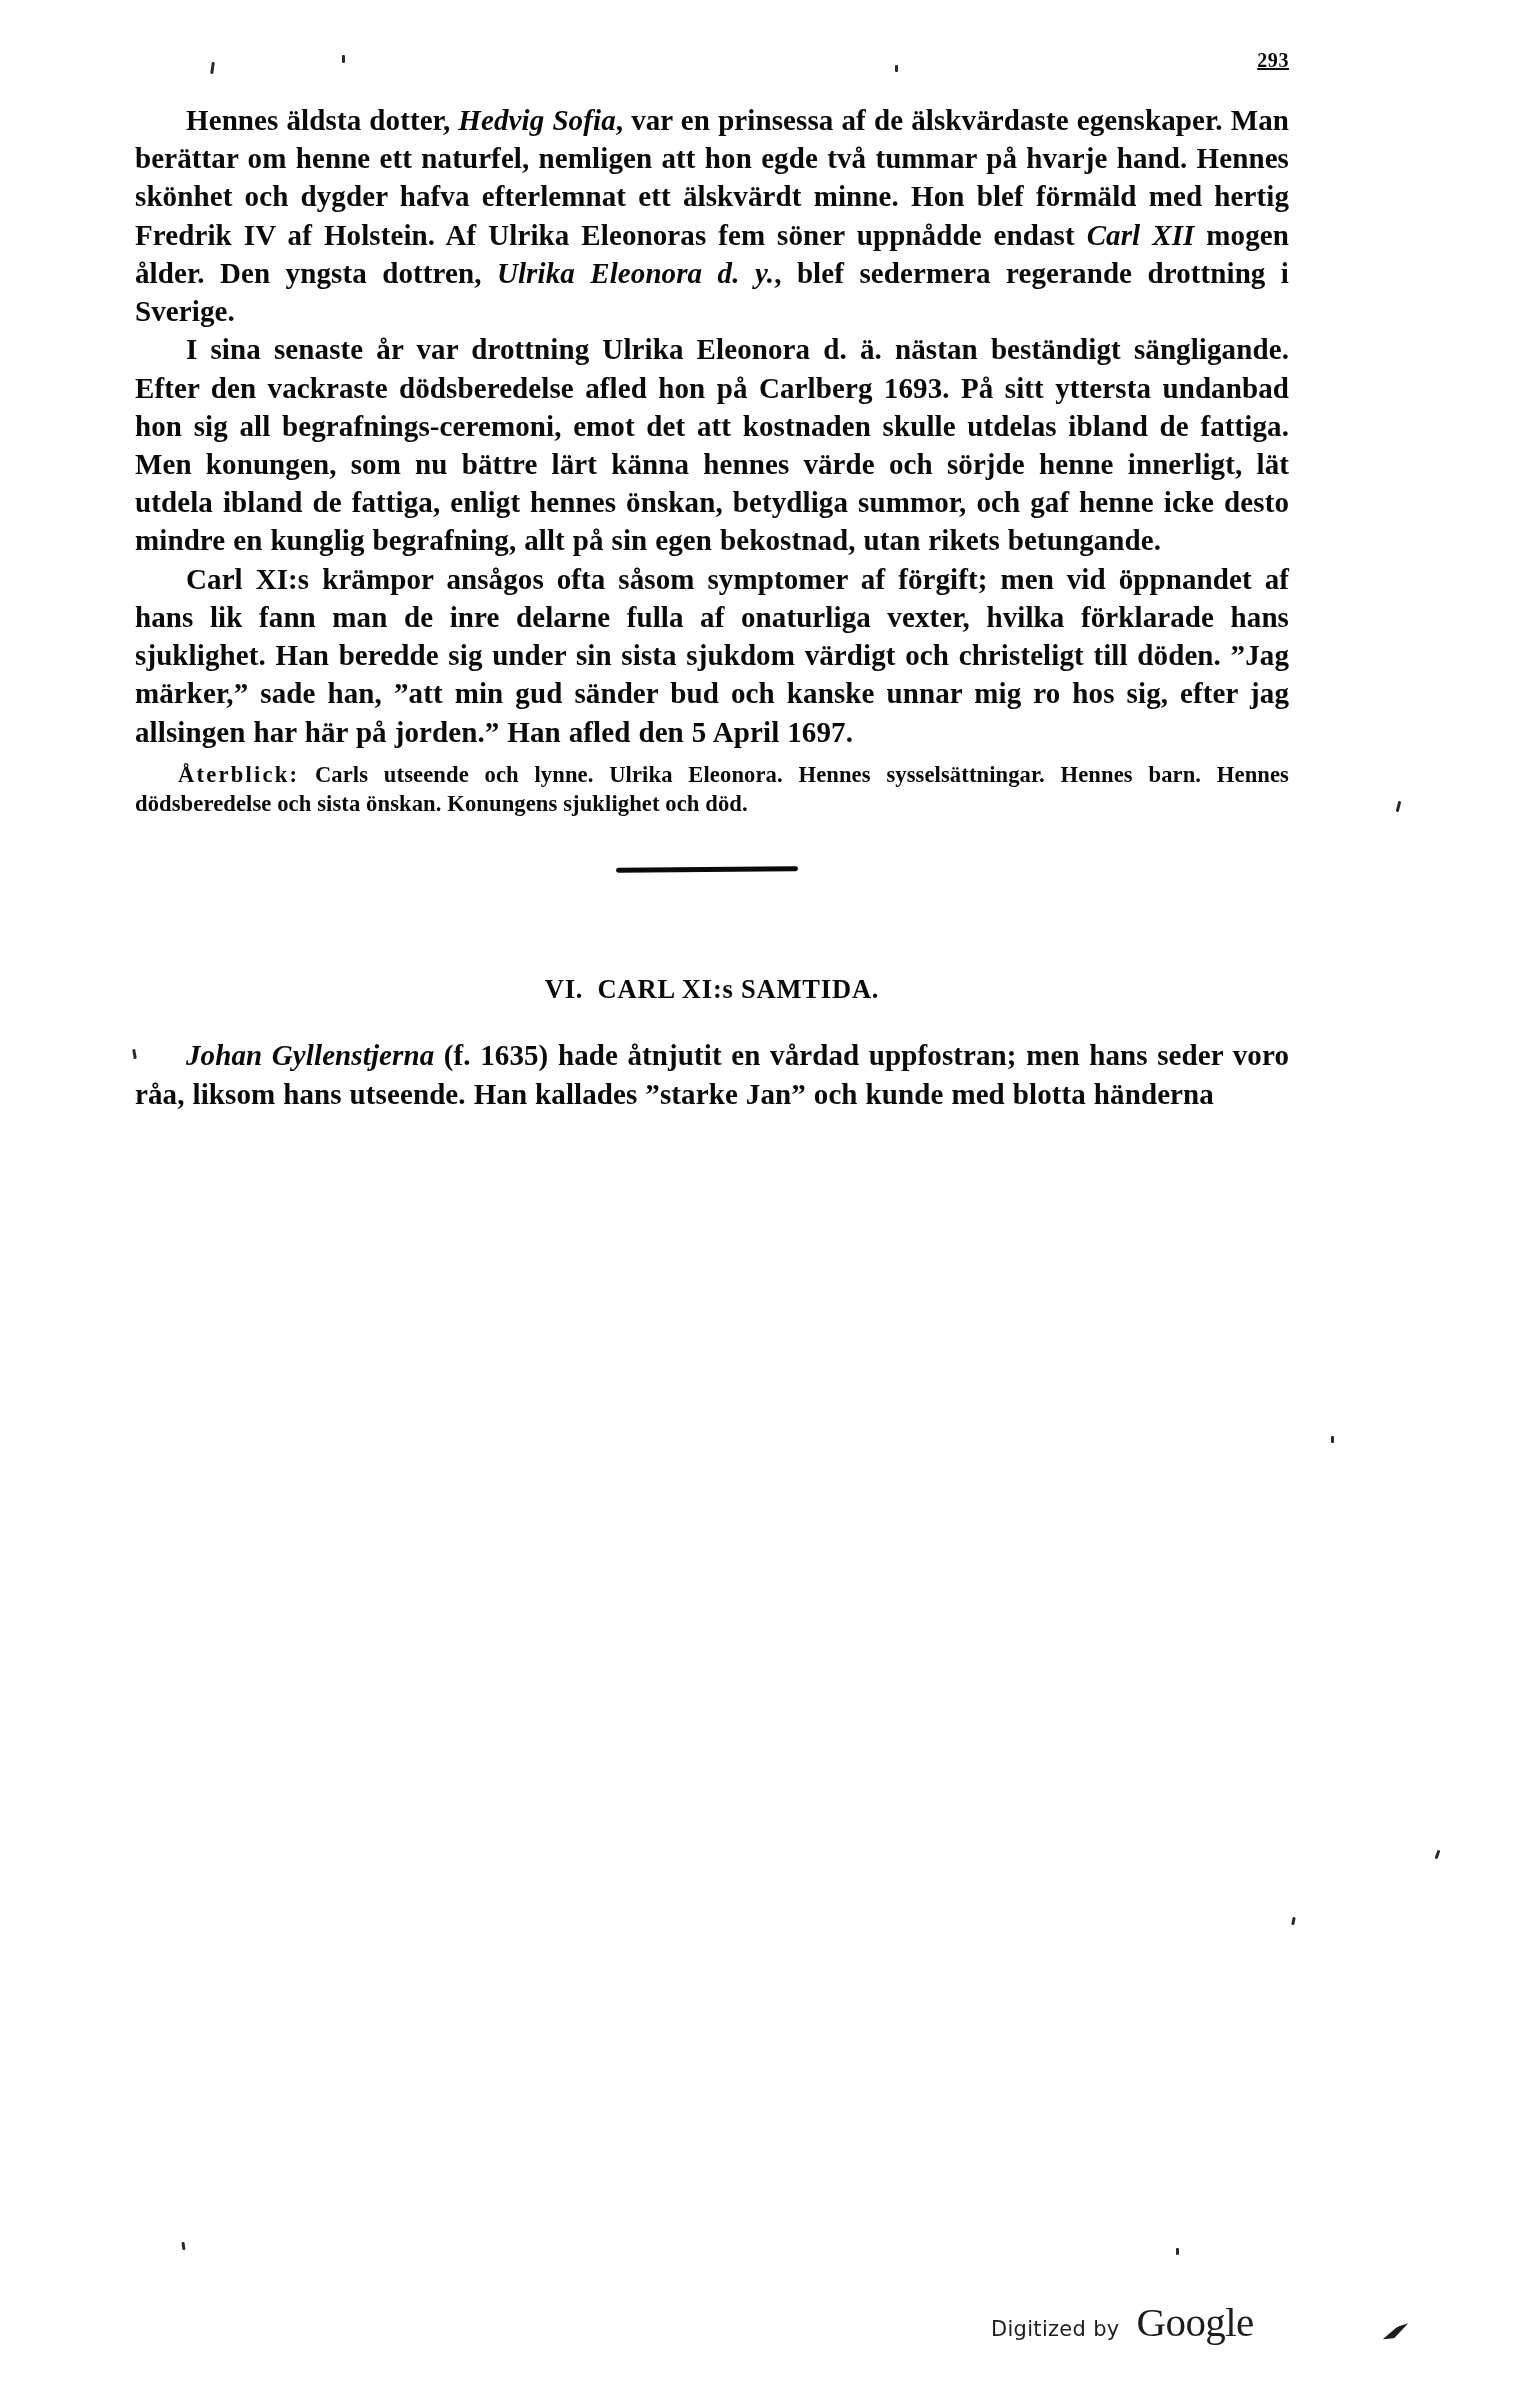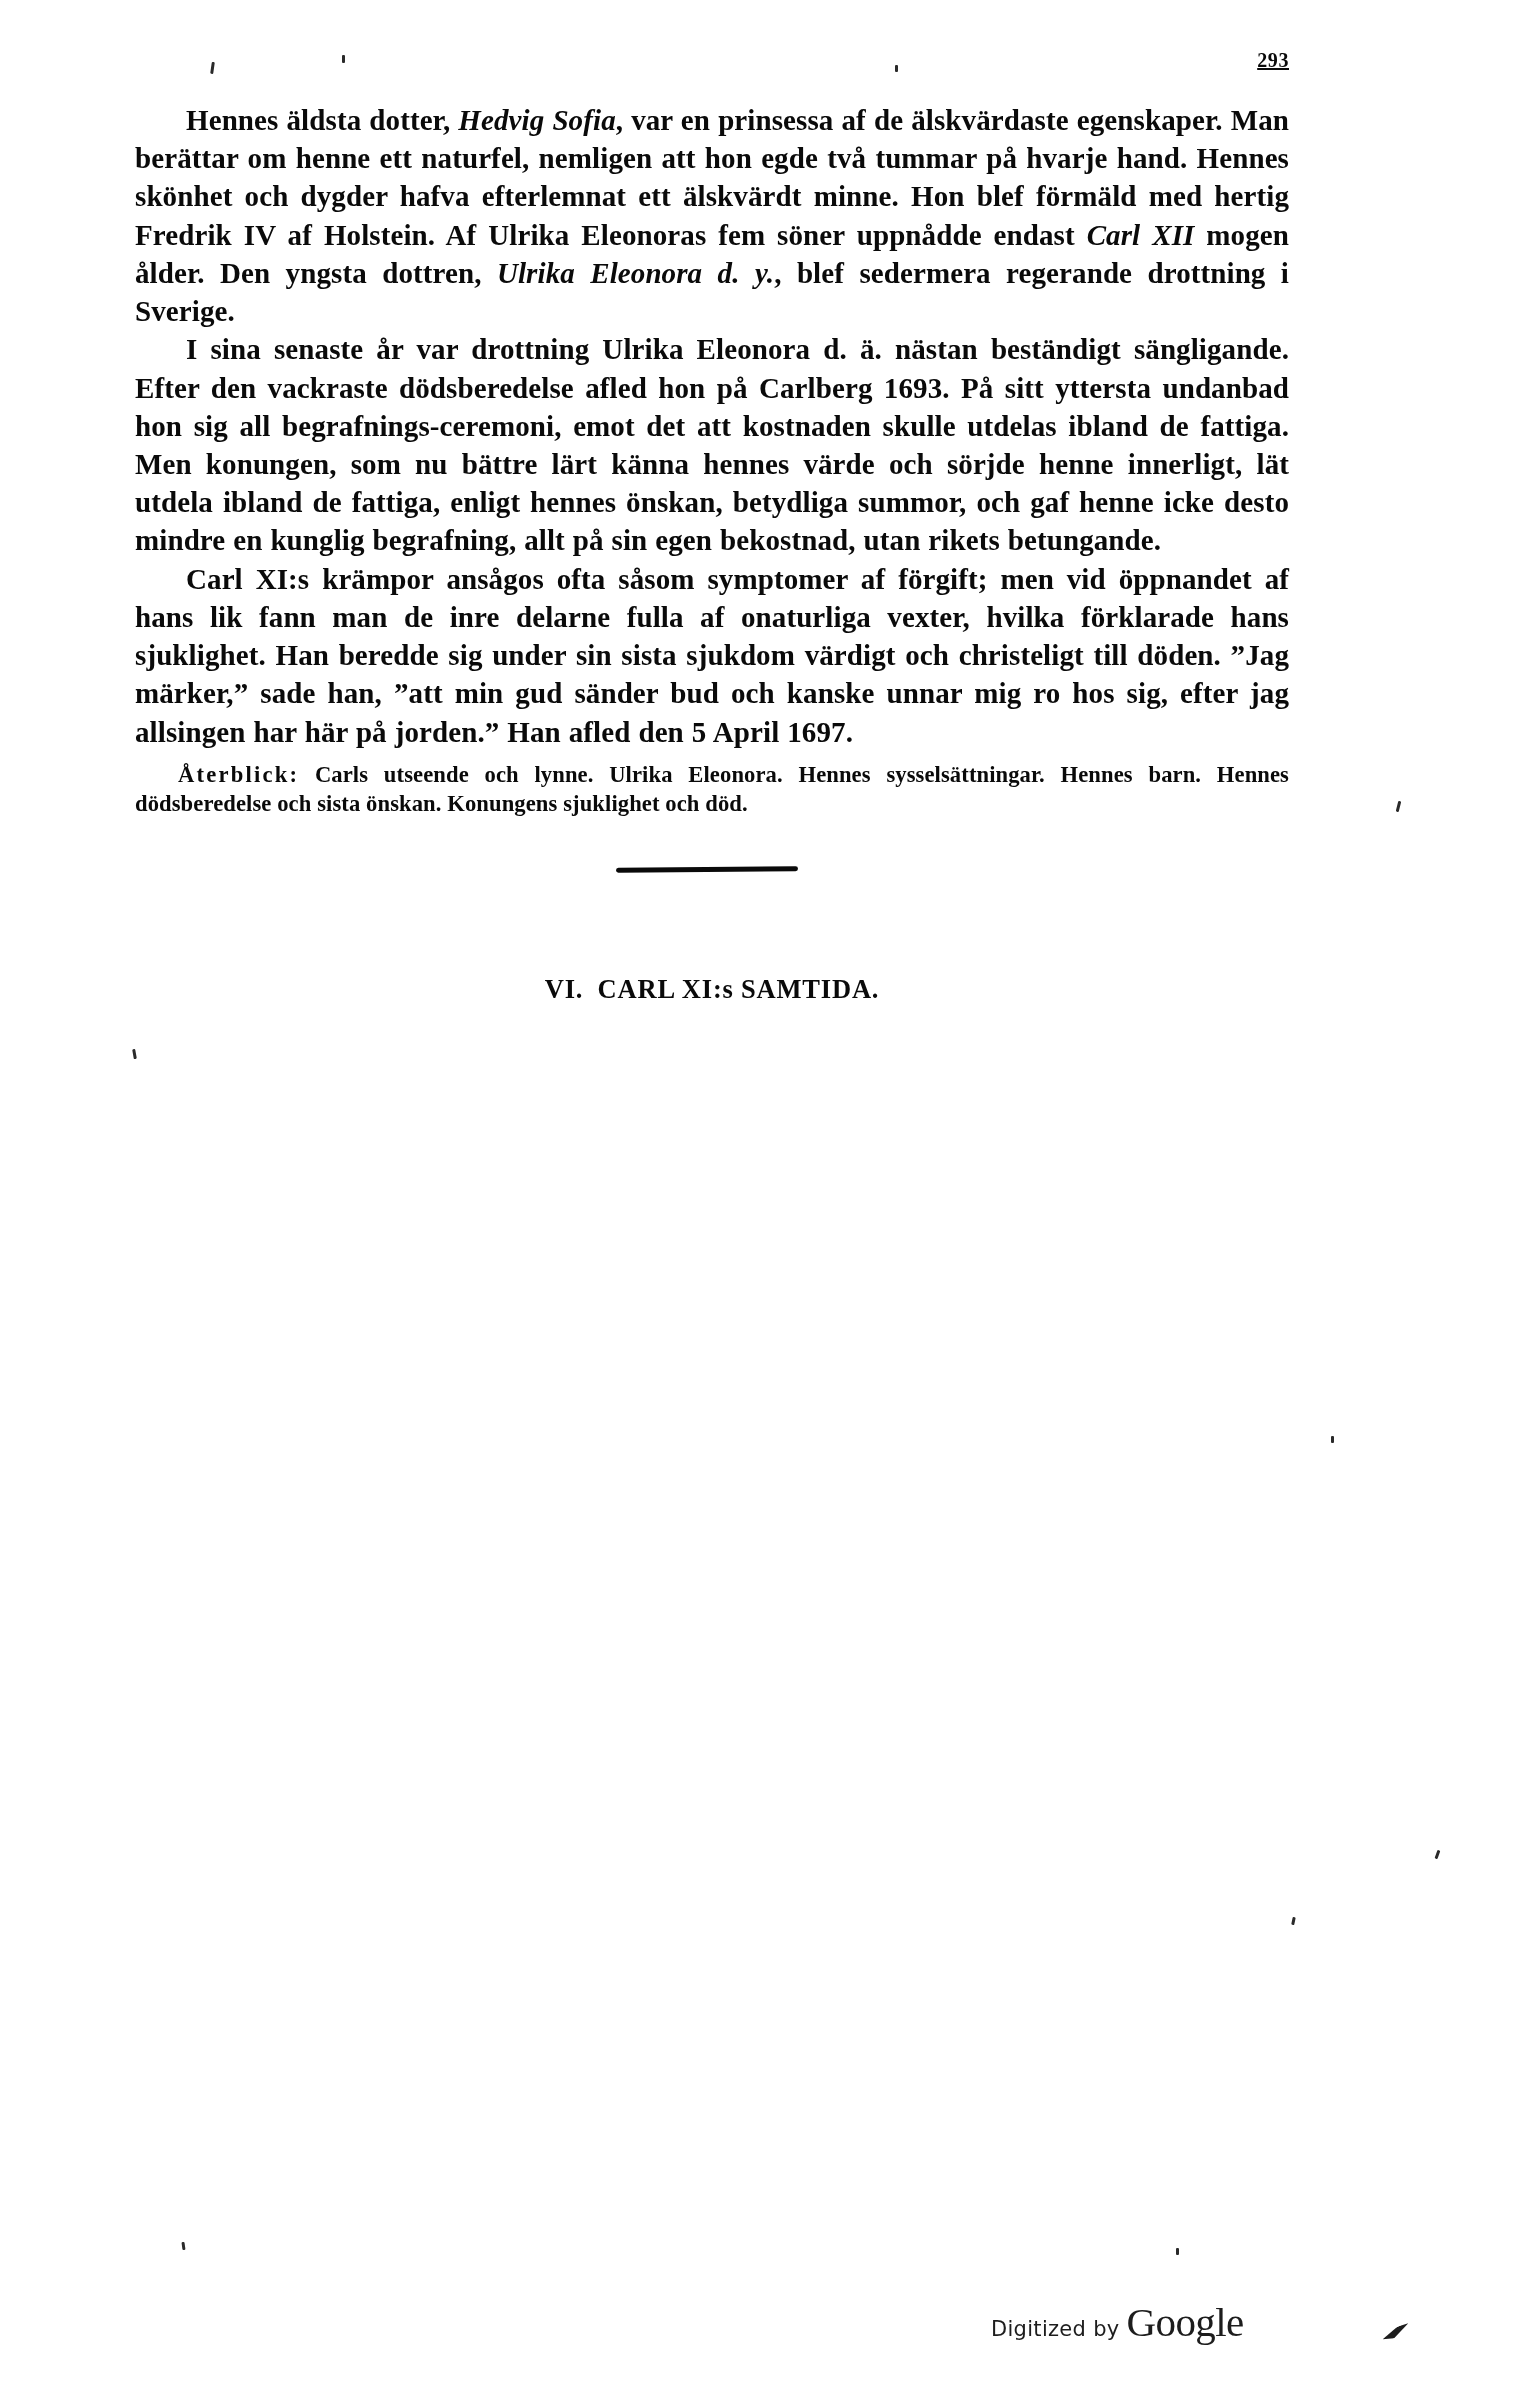--- a/index.html
+++ b/index.html
@@ -120,21 +120,21 @@
     left: 991px;
     top: 2302px;
     display: flex;
     align-items: baseline;
     color: #1d1d1d;
   }
   #watermark .digitized {
     font-family: "DejaVu Sans", "Liberation Sans", sans-serif;
     font-size: 21px;
     letter-spacing: 0.3px;
-    margin-right: 7px;
+    margin-right: 17px;
   }
   #watermark .google {
     font-family: "Liberation Serif", "DejaVu Serif", serif;
     font-size: 41px;
     letter-spacing: -0.6px;
     line-height: 1;
   }
   #watermark-tick {
     position: absolute;
     left: 1381px;
@@ -172,20 +172,21 @@
 
     <div class="rule-wrap">
       <div class="rule"></div>
     </div>
 
     <div class="section-head">
       <span class="num">VI.</span><span>CARL XI:s SAMTIDA.</span>
     </div>
     <div class="after-head"></div>
 
+    <p class="para indent" id="para-4"><i>Johan Gyllenstjerna</i><span> (f. 1635) hade åtnjutit en vårdad uppfostran; men hans seder voro råa, liksom hans utseende. Han kallades ”starke Jan” och kunde med blotta händerna</span></p>
 
   </div>
 
   <div id="watermark">
     <span class="digitized">Digitized by</span>
     <span class="google">Google</span>
   </div>
   <div id="watermark-tick"></div>
 
   <div class="speck" style="left:211px;top:62px;width:3.3px;height:12px;border-radius:1.1px;transform:rotate(8deg);"></div>

